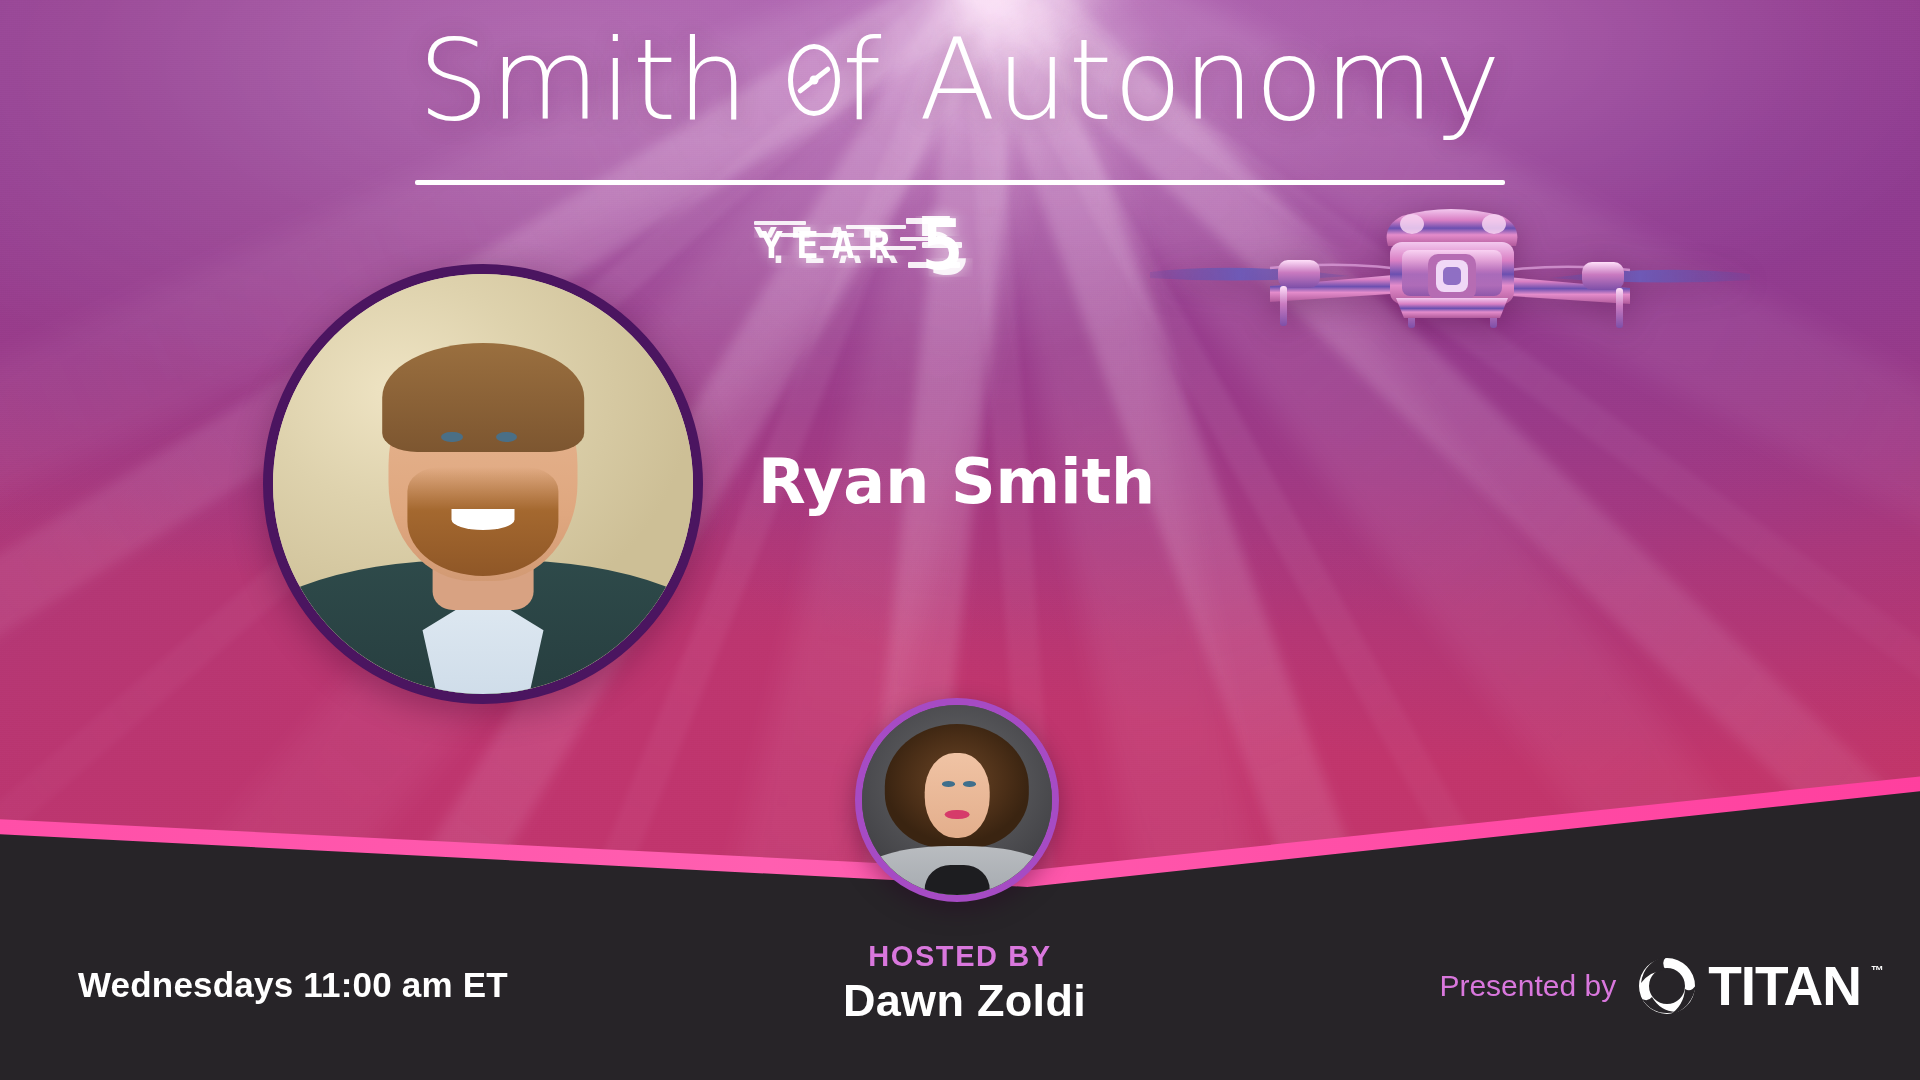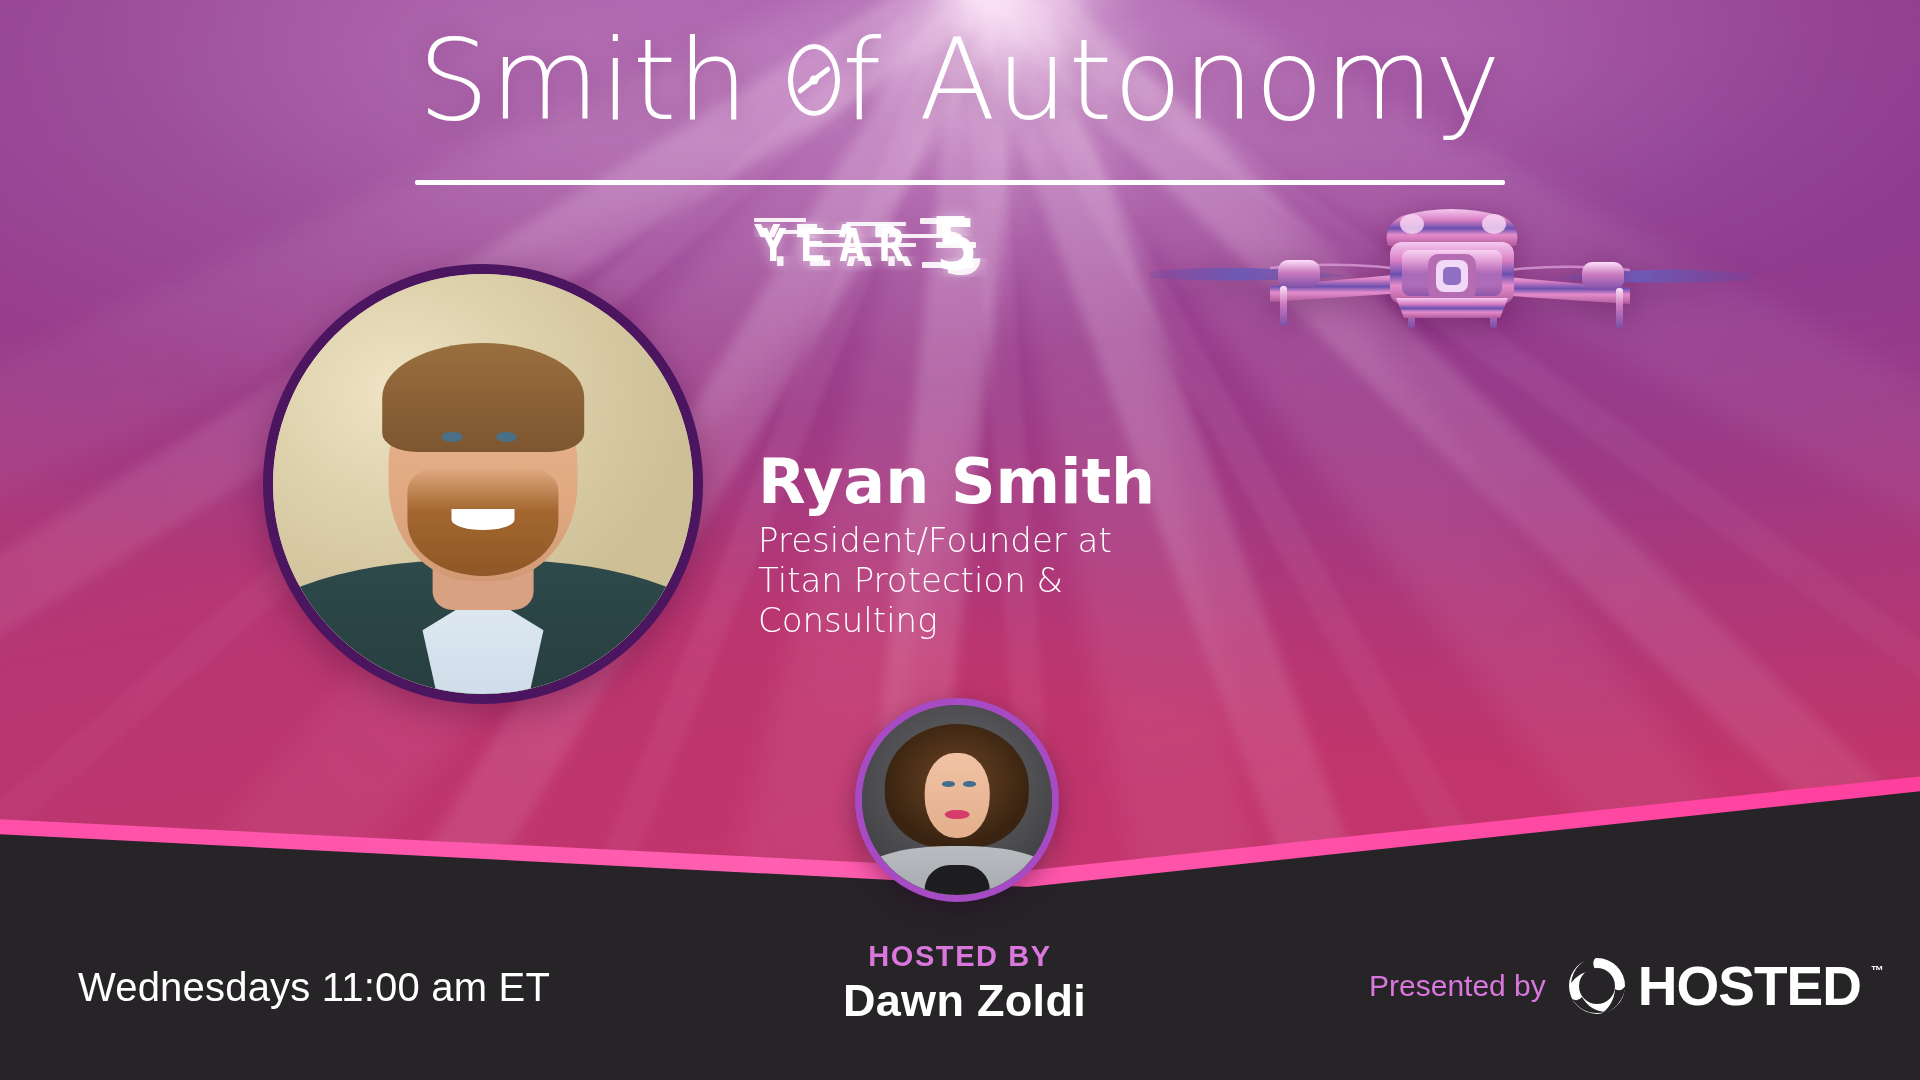--- a/index.html
+++ b/index.html
@@ -86,21 +86,21 @@
   }
   .rule{
     position:absolute;left:415px;width:1090px;top:180px;height:5px;background:#fff;border-radius:2px;
   }
 
   
   .year-wrap{
     position:absolute;left:760px;top:212px;display:flex;align-items:center;gap:18px;
   }
   .year-word{
-    position:relative;color:#fff;font-weight:700;font-size:44px;letter-spacing:13px;
+    position:relative;color:#fff;font-weight:700;font-size:38px;letter-spacing:13px;
     font-family:"DejaVu Sans Mono","Liberation Mono",monospace;
     text-shadow:0 0 14px rgba(255,255,255,.55);
   }
   .year-num{
     position:relative;color:#fff;font-weight:700;font-size:70px;letter-spacing:2px;
     font-family:"DejaVu Sans Mono","Liberation Mono",monospace;
     line-height:.95;
     text-shadow:0 0 16px rgba(255,255,255,.6);
   }
   .glitch{position:relative;}
@@ -215,21 +215,21 @@
   }
   .hp-eye{position:absolute;width:7%;height:3%;background:#3f6f8c;border-radius:50%;top:40%;}
   .hp-eye.l{left:42%;} .hp-eye.r{left:53%;}
   .hp-lips{
     position:absolute;left:50%;top:55%;width:13%;height:5%;transform:translateX(-50%);
     background:#d63b6a;border-radius:50%;
   }
 
   
   .when{
-    position:absolute;left:78px;top:965px;color:#fff;font-weight:400;font-size:40px;letter-spacing:.2px;
+    position:absolute;left:78px;top:965px;color:#fff;font-weight:700;font-size:35px;letter-spacing:.2px;
   }
   .host-block{position:absolute;left:0;right:0;top:940px;text-align:center;}
   .hosted-by{color:#d濃;}
   .hosted-by{color:#d977dd;font-weight:700;font-size:29px;letter-spacing:1.6px;}
   .host-name{color:#fff;font-weight:700;font-size:45px;letter-spacing:.3px;margin-top:2px;padding-left:9px;}
   .presented{
     position:absolute;right:36px;top:955px;display:flex;align-items:center;gap:20px;
   }
   .presented .pb{color:#d977dd;font-weight:400;font-size:30px;}
   .auvsi{display:flex;align-items:center;gap:10px;}
@@ -355,25 +355,20 @@
     <div class="sp-neck"></div>
     <div class="sp-head"></div>
     <div class="sp-hair"></div>
     <div class="sp-beard"></div>
     <div class="sp-eye l"></div>
     <div class="sp-eye r"></div>
     <div class="sp-smile"></div>
   </div>
 
   <div class="sp-name">Ryan Smith</div>
-  <div class="sp-role">
-    <div>President/Founder at</div>
-    <div>Titan Protection &amp;</div>
-    <div>Consulting</div>
-  </div>
 
 
   <div class="host-photo">
     <div class="hp-bg"></div>
     <div class="hp-hair"></div>
     <div class="hp-body"></div>
     <div class="hp-inner"></div>
     <div class="hp-face"></div>
     <div class="hp-eye l"></div>
     <div class="hp-eye r"></div>
@@ -389,18 +384,18 @@
 
   <div class="presented">
     <div class="pb">Presented by</div>
     <div class="auvsi">
       <svg class="mark" viewBox="0 0 62 62" xmlns="http://www.w3.org/2000/svg">
         <path d="M31 3 A28 28 0 1 0 31 59 A28 28 0 1 0 31 3 Z M31 13 A18 18 0 1 1 31 49 A18 18 0 1 1 31 13 Z" fill="#ffffff"></path>
         <path d="M31 1 Q8 6 5 28 Q14 16 30 15 Q24 8 31 1 Z" fill="#272428"></path>
         <path d="M60 30 Q56 54 34 60 Q48 50 49 34 Q55 38 60 30 Z" fill="#272428"></path>
         <path d="M6 44 Q18 62 40 57 Q24 56 16 42 Q12 47 6 44 Z" fill="#272428"></path>
       </svg>
-      <div class="wd">HOSTED</div>
+      <div class="wd">TITAN</div>
       <div class="tm">™</div>
     </div>
   </div>
 
 </div>
 
 </body></html>

